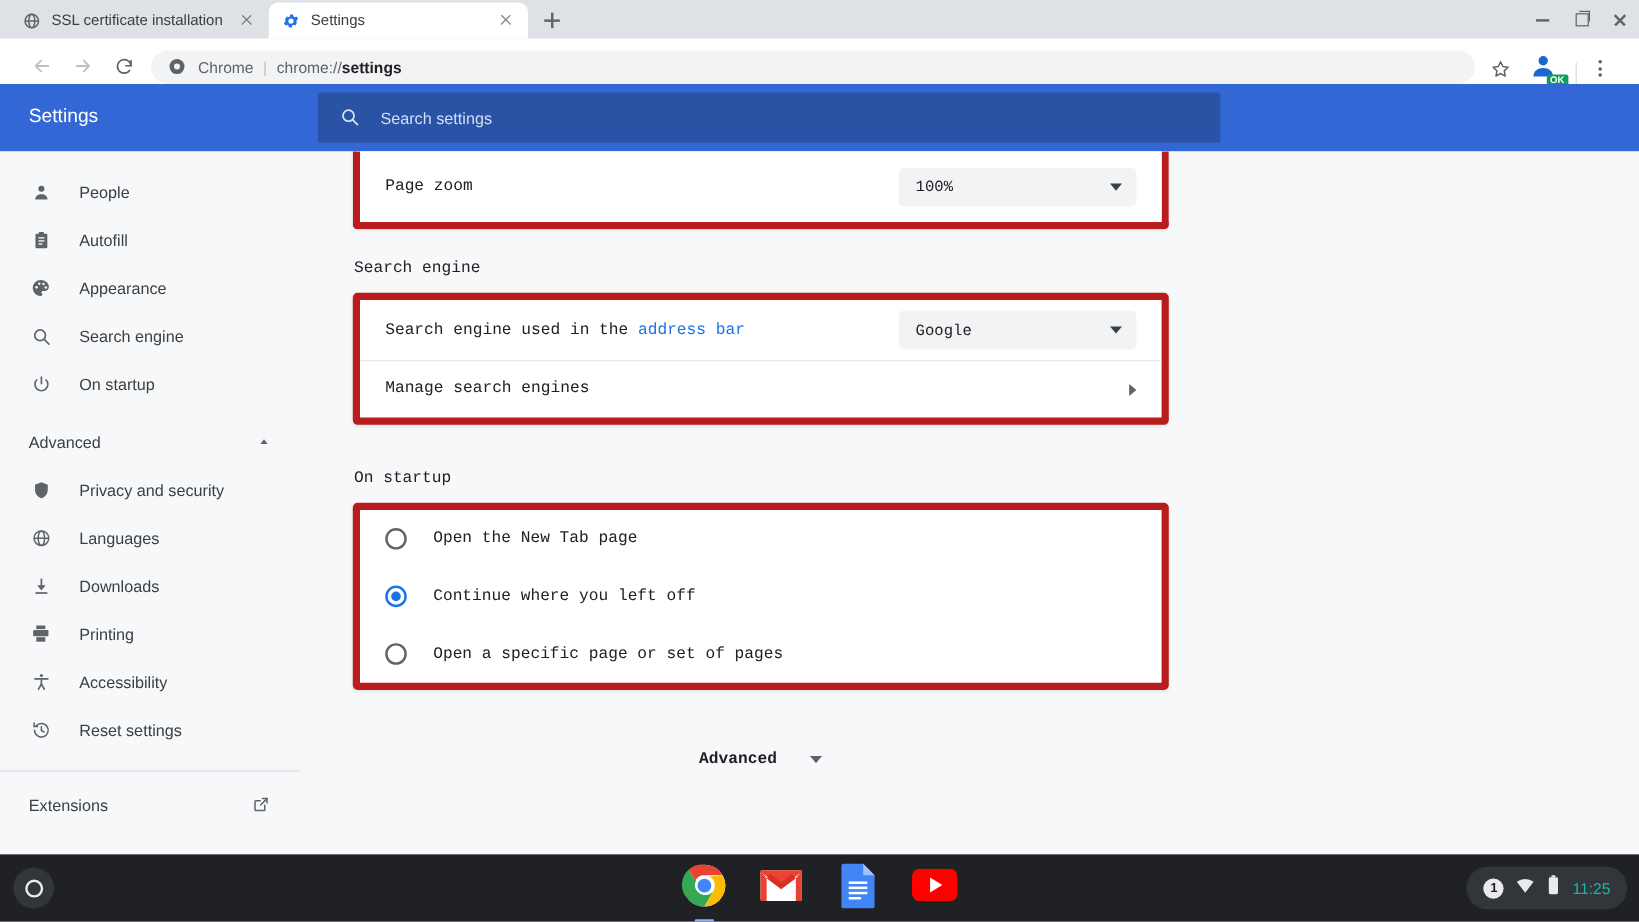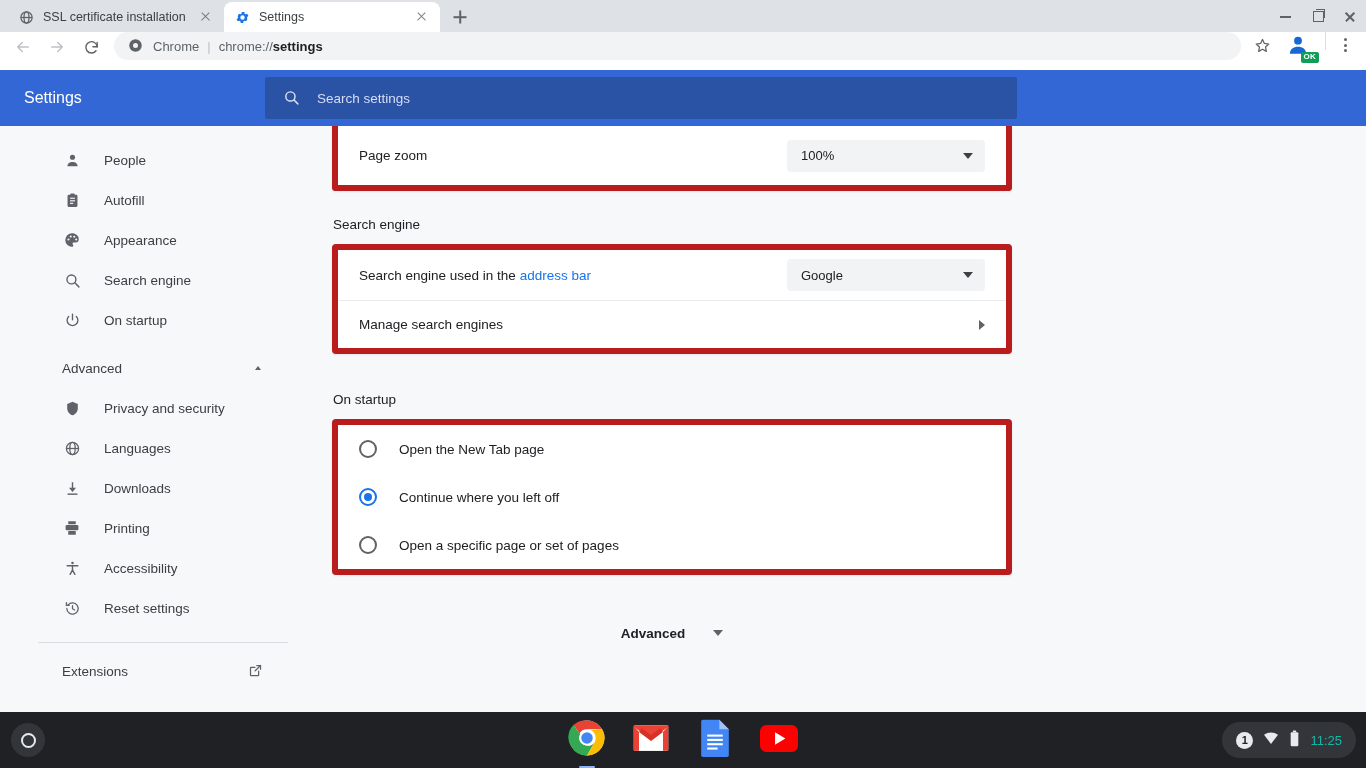--- a/index.html
+++ b/index.html
@@ -51,21 +51,21 @@
   .wc-min::after { content:""; position:absolute; left:10px; top:16px; width:11px; height:1.5px; background:#5f6368;}
   .wc-max::after { content:""; position:absolute; left:11px; top:11px; width:9px; height:9px;
                    border:1.5px solid #5f6368; }
   .wc-max::before{ content:""; position:absolute; left:13.5px; top:8.5px; width:8px; height:8px;
                    border:1.5px solid #5f6368; border-bottom:none; border-left:none;}
   .wc-close::before, .wc-close::after {
     content:""; position:absolute; left:10px; top:15.5px; width:12px; height:1.5px; background:#5f6368;
   }
   .wc-close::before{ transform: rotate(45deg);} .wc-close::after{ transform: rotate(-45deg);}
 
-  .toolbar { height: 38px; background:#fff; display:flex; align-items:flex-start; padding: 0 8px; }
+  .toolbar { height: 38px; background:#fff; display:flex; align-items:flex-end; padding: 0 20px; }
   .nav-btn { width: 30px; height: 30px; margin-right:4px; position:relative; border-radius:50%;
              display:flex; align-items:center; justify-content:center; color:#5f6368;}
   .nav-btn svg { display:block; }
   .nav-btn.disabled { color:#bdc1c6; }
   .omnibox {
     flex:1; height: 28px; background:#f1f3f4; border-radius:14px;
     display:flex; align-items:center; padding: 0 14px; margin: 0 6px 0 4px;
     font-size: 13px; color:#5f6368;
   }
   .omni-ico { width:16px; height:16px; margin-right:9px; flex:0 0 16px;}
@@ -92,21 +92,21 @@
     color:#fff; position:relative;
   }
   .s-title { width: 250px; padding-left: 24px; font-size: 16px; }
   .s-search {
     width: 752px; height: 42px; background:#2a52a5; border-radius:2px;
     display:flex; align-items:center; padding: 0 18px; margin-left:15px;
   }
   .s-search .sicon { width:18px; height:18px; margin-right:16px; opacity:.85;}
   .s-search .sph { font-size: 13.5px; color:#d6def7; }
 
-  .body-row { display:flex; height: calc(100% - 56px); padding-left: 38px; }
+  .body-row { display:flex; height: calc(100% - 56px); }
 
   .sidebar { width: 250px; padding-top: 14px; position:relative; }
   .nav-item {
     height: 40px; display:flex; align-items:center; padding-left: 24px;
     font-size: 13.5px; color:#3c4043;
   }
   .nav-ico { width:20px; height:20px; flex:0 0 20px; margin-right: 22px;
              display:flex; align-items:center; justify-content:center; color:#5f6368;}
   .nav-gap { height: 8px; }
   .adv-row {
@@ -114,21 +114,21 @@
     font-size: 13.5px; color:#3c4043; justify-content: space-between;
   }
   .adv-caret { width:12px; height:12px; color:#5f6368; }
   .side-divider { height:1px; background:#dadce0; margin: 14px 0 8px 0; }
   .ext-row {
     height: 40px; display:flex; align-items:center; padding: 0 24px;
     font-size: 13.5px; color:#3c4043; justify-content: space-between;
   }
   .ext-ico { width:16px; height:16px; color:#5f6368; }
 
-  .content { flex:1; position:relative; overflow:hidden; }
+  .content { flex:1; position:relative; overflow:hidden;font-family:Liberation Mono, monospace; }
   .content-inner { width: 680px; margin-left: 44px; padding-top: 0; }
 
   .card {
     background:#fff; border:6px solid #b91c1c; border-radius:4px;
     box-shadow: 0 1px 2px rgba(60,64,67,.10);
   }
   .card.clipped { border-top:none; border-radius:0 0 4px 4px; }
   .row {
     min-height: 48px; display:flex; align-items:center; justify-content:space-between;
     padding: 0 21px; font-size: 13.5px; color:#202124;

